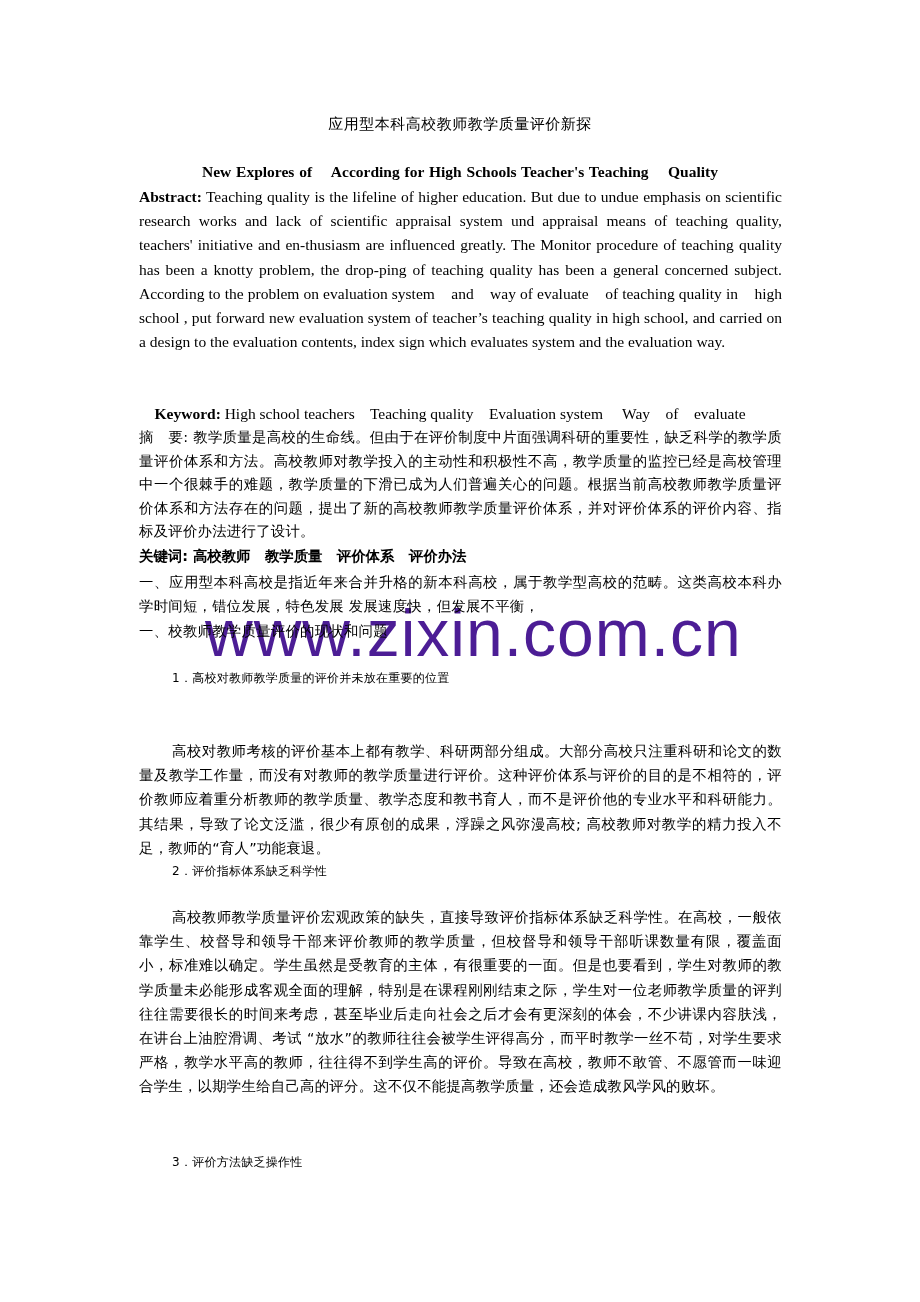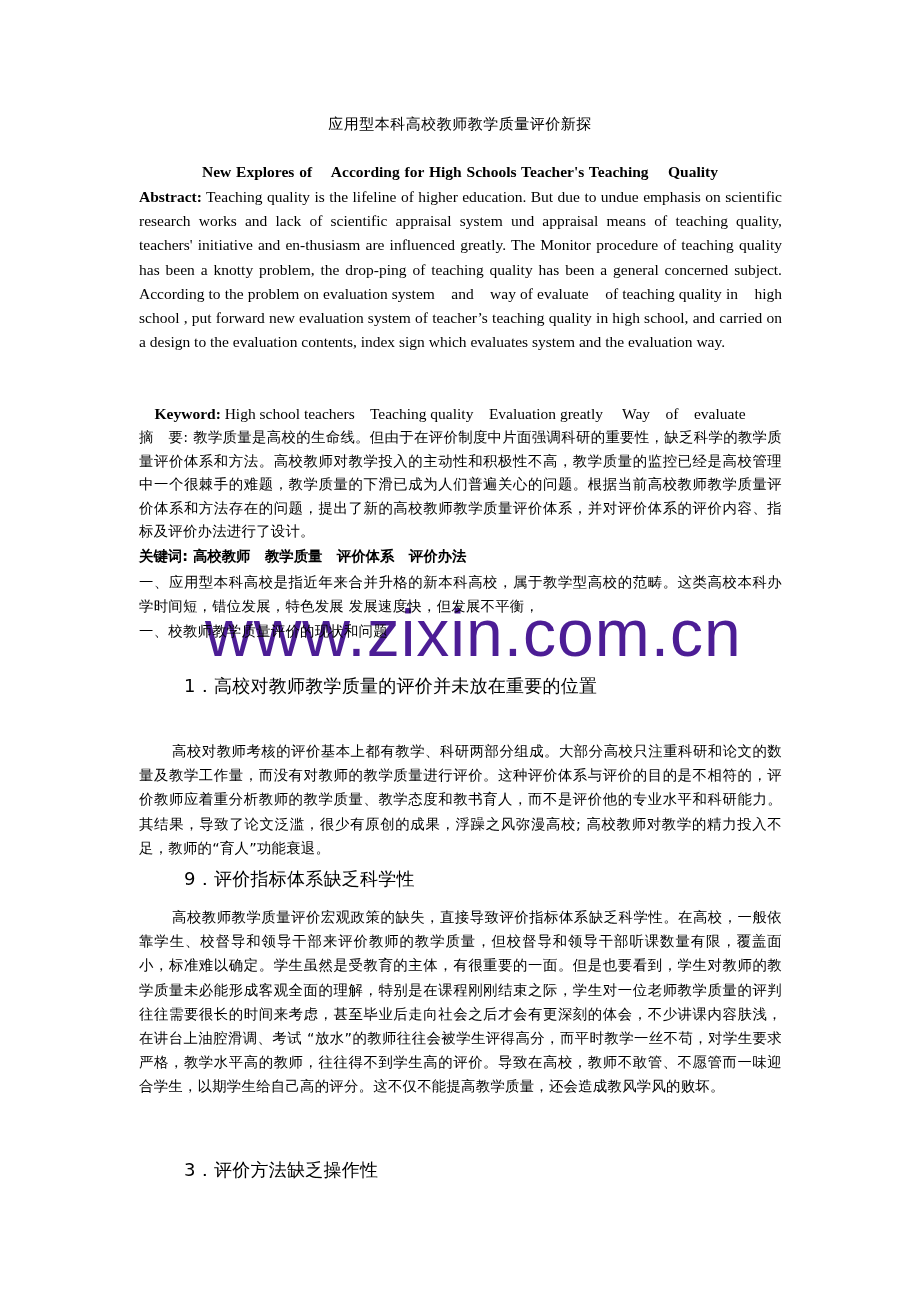--- a/index.html
+++ b/index.html
@@ -21,21 +21,21 @@
   }
   .abstract-en b, .kw-en b { font-weight: bold; }
   .kw-en { top: 378px; font-size: 15.5px; line-height: 24px; white-space: pre; }
   .abstract-cn {
     top: 426px; font-size: 14.4px; line-height: 23.6px; text-align: justify; letter-spacing: 0.25px;
   }
   .abstract-cn .lbl { font-weight: normal; }
   .kw-cn { top: 545px; font-size: 14.4px; line-height: 23.6px; font-weight: bold; white-space: pre; }
   .para1 { top: 570px; font-size: 14.4px; line-height: 24px; text-align: justify; letter-spacing: 0.25px; }
   .sec1 { top: 619px; font-size: 14.4px; line-height: 24px; letter-spacing: 0.25px; }
-  .sub { font-size: 18px; line-height: 24px; letter-spacing: 0.25px; left: 184px; width: 600px; margin-top: 8px; }
+  .sub { font-size: 12px; line-height: 24px; letter-spacing: 0.25px; left: 172px; width: 600px; }
   .body-p { font-size: 14.4px; line-height: 24.2px; text-align: justify; text-indent: 33px; letter-spacing: 0.25px; }
   .sub1 { top: 666px; }
   .p1 { top: 739px; }
   .sub2 { top: 859px; }
   .p2 { top: 905px; }
   .sub3 { top: 1150px; }
   .watermark {
     position: absolute; left: 205px; top: 598px; font-family: "Liberation Sans", "DejaVu Sans", sans-serif;
     font-size: 66px; line-height: 70px; color: #4c1d95; letter-spacing: 1px; pointer-events: none; z-index: 0;
   }
@@ -49,34 +49,34 @@
   <div class="watermark">www.zixin.com.cn</div>
 
   <div class="text title-cn cjk">应用型本科高校教师教学质量评价新探</div>
   <div class="text title-en serif" style="white-space:pre;">New Explores of    According for High Schools Teacher's Teaching    Quality</div>
 
   <div class="text col abstract-en serif">
     <b>Abstract:</b><span style="white-space:pre-wrap;"> Teaching quality is the lifeline of higher education. But due to undue emphasis on scientific research works and lack of scientific appraisal system und appraisal means of teaching quality, teachers' initiative and en-thusiasm are influenced greatly. The Monitor procedure of teaching quality has been a knotty problem, the drop-ping of teaching quality has been a general concerned subject. According to the problem on evaluation system    and    way of evaluate    of teaching quality in    high school , put forward new evaluation system of teacher’s teaching quality in high school, and carried on a design to the evaluation contents, index sign which evaluates system and the evaluation way.</span>
   </div>
 
   <div class="text col kw-en serif">
-    <b>Keyword:</b><span> High school teachers    Teaching quality    Evaluation greatly     Way    of    evaluate</span>
+    <b>Keyword:</b><span> High school teachers    Teaching quality    Evaluation system     Way    of    evaluate</span>
   </div>
 
   <div class="text col abstract-cn cjk">
     <span class="lbl">摘　要:</span><span> 教学质量是高校的生命线。但由于在评价制度中片面强调科研的重要性，缺乏科学的教学质量评价体系和方法。高校教师对教学投入的主动性和积极性不高，教学质量的监控已经是高校管理中一个很棘手的难题，教学质量的下滑已成为人们普遍关心的问题。根据当前高校教师教学质量评价体系和方法存在的问题，提出了新的高校教师教学质量评价体系，并对评价体系的评价内容、指标及评价办法进行了设计。</span>
   </div>
 
   <div class="text col para1 cjk">一、应用型本科高校是指近年来合并升格的新本科高校，属于教学型高校的范畴。这类高校本科办学时间短，错位发展，特色发展  发展速度快，但发展不平衡，</div>
 
   <div class="text col kw-cn cjk">关键词: 高校教师　教学质量　评价体系　评价办法</div>
 
   <div class="text col sec1 cjk">一、校教师教学质量评价的现状和问题</div>
 
   <div class="text col sub sub1 cjk">1．高校对教师教学质量的评价并未放在重要的位置</div>
   <div class="text col body-p p1 cjk">高校对教师考核的评价基本上都有教学、科研两部分组成。大部分高校只注重科研和论文的数量及教学工作量，而没有对教师的教学质量进行评价。这种评价体系与评价的目的是不相符的，评价教师应着重分析教师的教学质量、教学态度和教书育人，而不是评价他的专业水平和科研能力。其结果，导致了论文泛滥，很少有原创的成果，浮躁之风弥漫高校; 高校教师对教学的精力投入不足，教师的“育人”功能衰退。</div>
 
-  <div class="text col sub sub2 cjk">9．评价指标体系缺乏科学性</div>
+  <div class="text col sub sub2 cjk">2．评价指标体系缺乏科学性</div>
   <div class="text col body-p p2 cjk">高校教师教学质量评价宏观政策的缺失，直接导致评价指标体系缺乏科学性。在高校，一般依靠学生、校督导和领导干部来评价教师的教学质量，但校督导和领导干部听课数量有限，覆盖面小，标准难以确定。学生虽然是受教育的主体，有很重要的一面。但是也要看到，学生对教师的教学质量未必能形成客观全面的理解，特别是在课程刚刚结束之际，学生对一位老师教学质量的评判往往需要很长的时间来考虑，甚至毕业后走向社会之后才会有更深刻的体会，不少讲课内容肤浅，在讲台上油腔滑调、考试 “放水”的教师往往会被学生评得高分，而平时教学一丝不苟，对学生要求严格，教学水平高的教师，往往得不到学生高的评价。导致在高校，教师不敢管、不愿管而一味迎合学生，以期学生给自己高的评分。这不仅不能提高教学质量，还会造成教风学风的败坏。</div>
 
   <div class="text col sub sub3 cjk">3．评价方法缺乏操作性</div>
 
 </div>
 
 </body></html>

